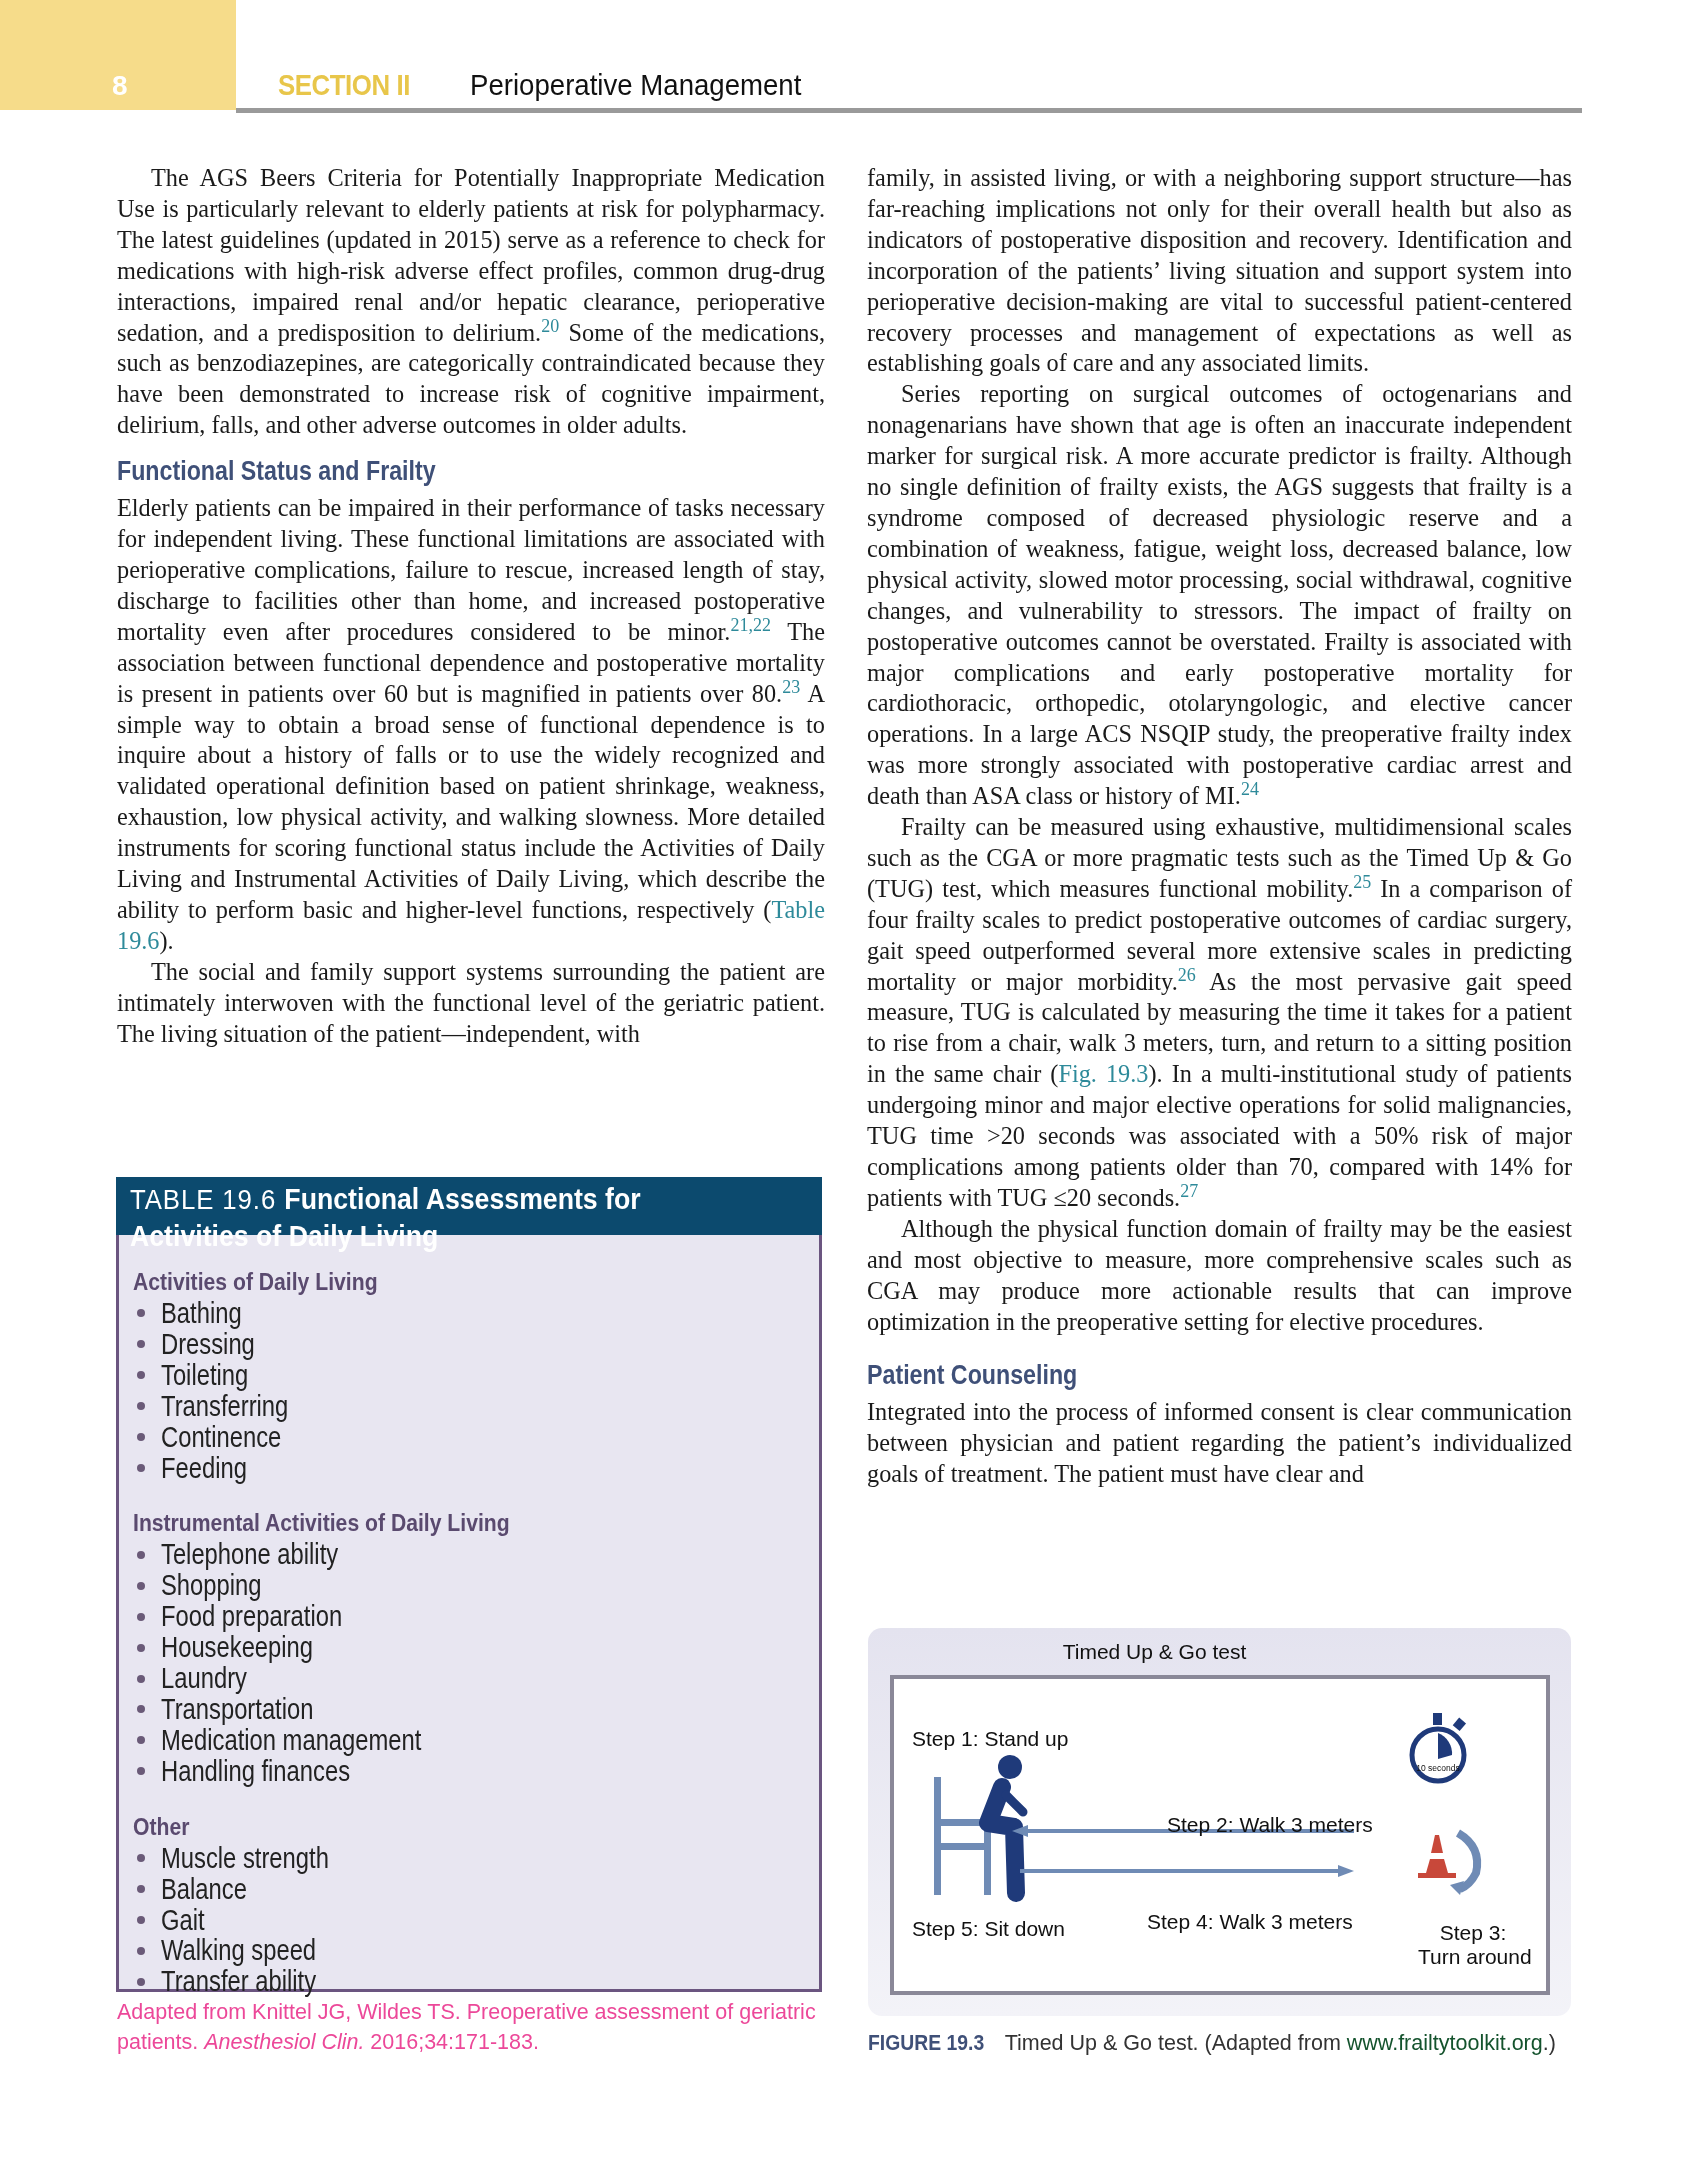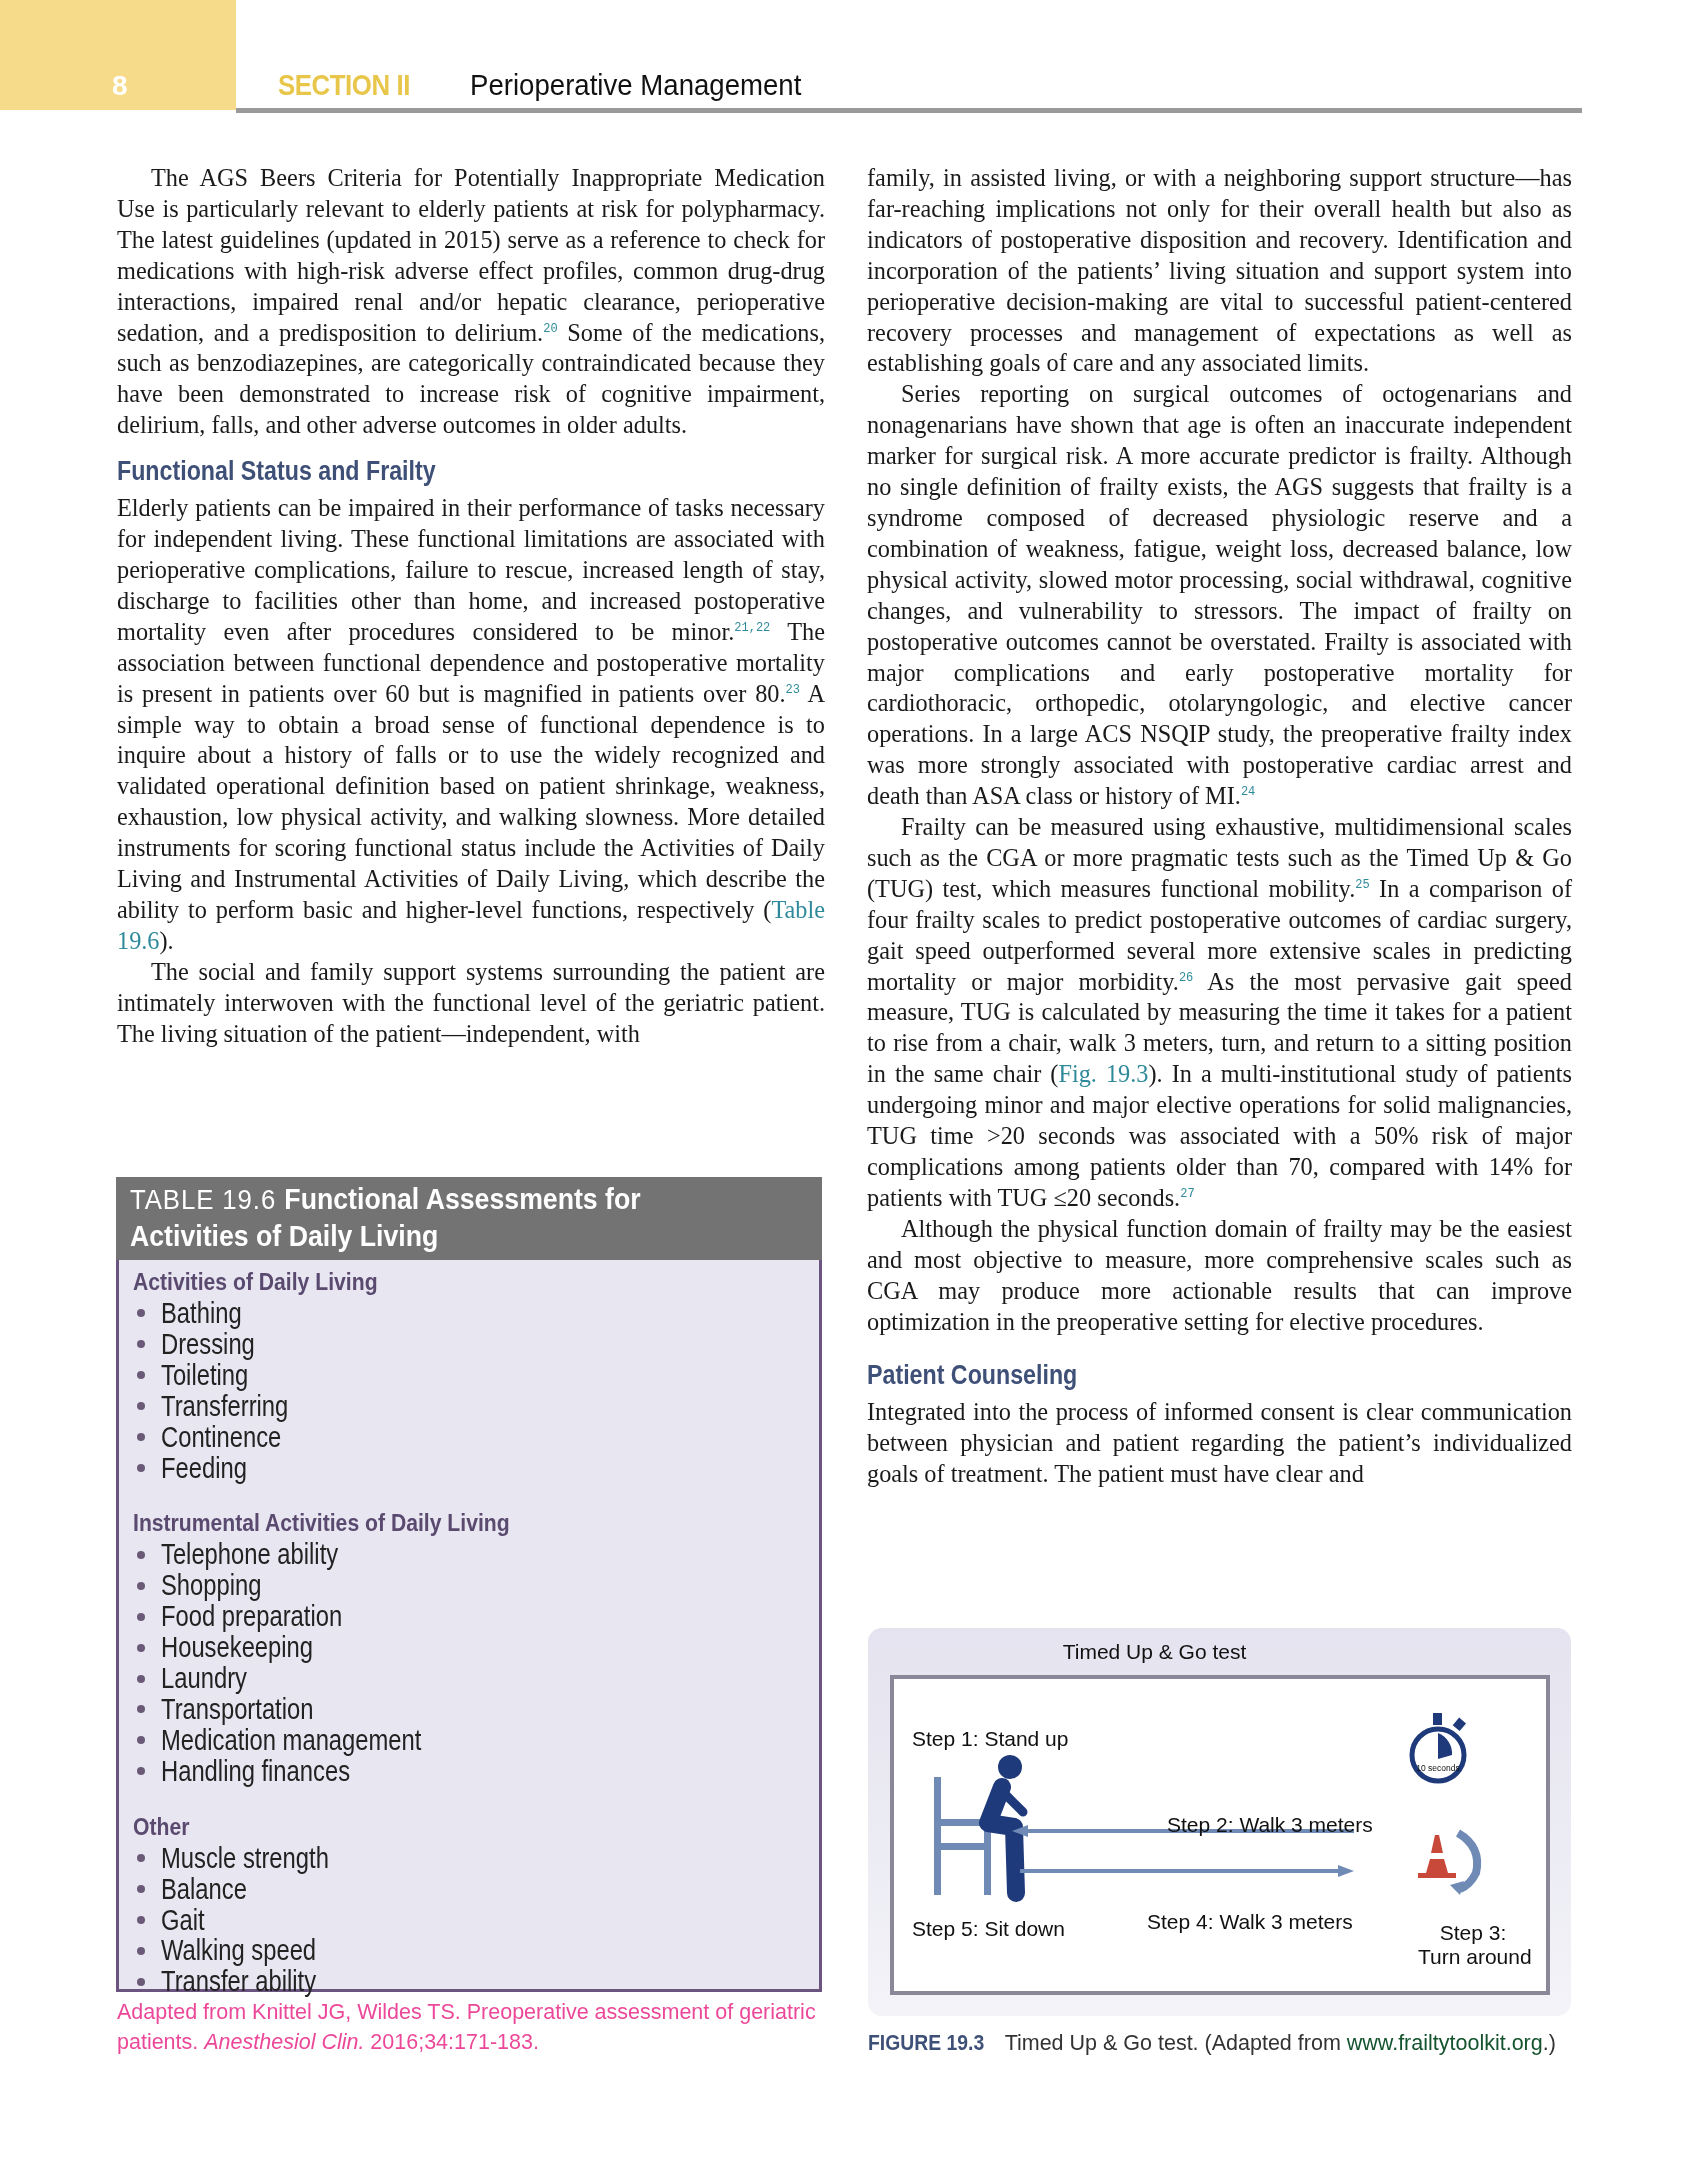--- a/index.html
+++ b/index.html
@@ -10,26 +10,26 @@
   #header-rule { left:236px; top:108px; width:1346px; height:5px; background:#9a9a9a; }
   #section-label { left:278px; top:68px; font-family:"Liberation Sans",sans-serif; font-weight:bold; font-size:30px; color:#e8c64a; letter-spacing:-0.5px; transform:scaleX(0.86); transform-origin:left; white-space:nowrap; }
   #section-title { left:470px; top:68px; font-family:"Liberation Sans",sans-serif; font-size:30px; color:#111; transform:scaleX(0.92); transform-origin:left; white-space:nowrap; }
 
   .col { position:absolute; font-size:24.3px; line-height:30.9px; text-align:justify; hyphens:manual; }
   .col p { margin:0; }
   .col p.indent { text-indent:34px; }
   #left-col { left:117px; top:163px; width:708px; }
   #right-col { left:867px; top:163px; width:705px; }
   .sec-head { font-family:"Liberation Sans",sans-serif; font-weight:bold; font-size:27px; color:#3f5078; margin:14px 0 6px 0; transform:scaleX(0.86); transform-origin:left; white-space:nowrap; line-height:32px; }
-  sup { font-size:12px; color:#2e8a9a; line-height:0; vertical-align:super;font-family:Liberation Mono, monospace; }
+  sup { font-size:18px; color:#2e8a9a; line-height:0; vertical-align:super; }
   .xref { color:#2e8a9a; }
 
   
   #table-box { left:116px; top:1177px; width:706px; height:815px; background:#e8e6f1; border:3px solid #6b5580; border-top:none; box-sizing:border-box; }
-  #table-head { position:absolute; left:-3px; top:0; width:706px; height:83px; background:#737373; color:#fff; font-family:"Liberation Sans",sans-serif; box-sizing:border-box; padding:6px 0 0 14px; }
+  #table-head { position:absolute; left:-3px; top:0; width:706px; height:58px; background:#0c4a6e; color:#fff; font-family:"Liberation Sans",sans-serif; box-sizing:border-box; padding:6px 0 0 14px; }
   #table-num { font-size:28px; letter-spacing:1px; font-weight:normal; }
   #table-title { font-weight:bold; font-size:29px; line-height:33px; }
   .th-line { white-space:nowrap; transform:scaleX(0.92); transform-origin:left; line-height:33px; }
   #table-body { position:absolute; left:14px; top:90px; right:10px; font-family:"Liberation Sans",sans-serif; }
   .tgroup-title { font-weight:bold; font-size:23px; color:#5a4a6f; line-height:31px; transform:scaleX(0.92); transform-origin:left; white-space:nowrap; }
   .tgroup { margin-bottom:25px; }
   .titem { font-size:29px; line-height:30.9px; color:#222; white-space:nowrap; display:flex; align-items:center; }
   .tbullet { width:8px; height:8px; border-radius:50%; background:#6a5a78; display:inline-block; margin:0 16px 0 4px; flex:none; }
   .titem-label { display:inline-block; transform:scaleX(0.82); transform-origin:left; }
   #table-caption { left:117px; top:1997px; width:710px; font-family:Liberation Sans, sans-serif; font-size:21.5px; line-height:30px; color:#ec4899; }

